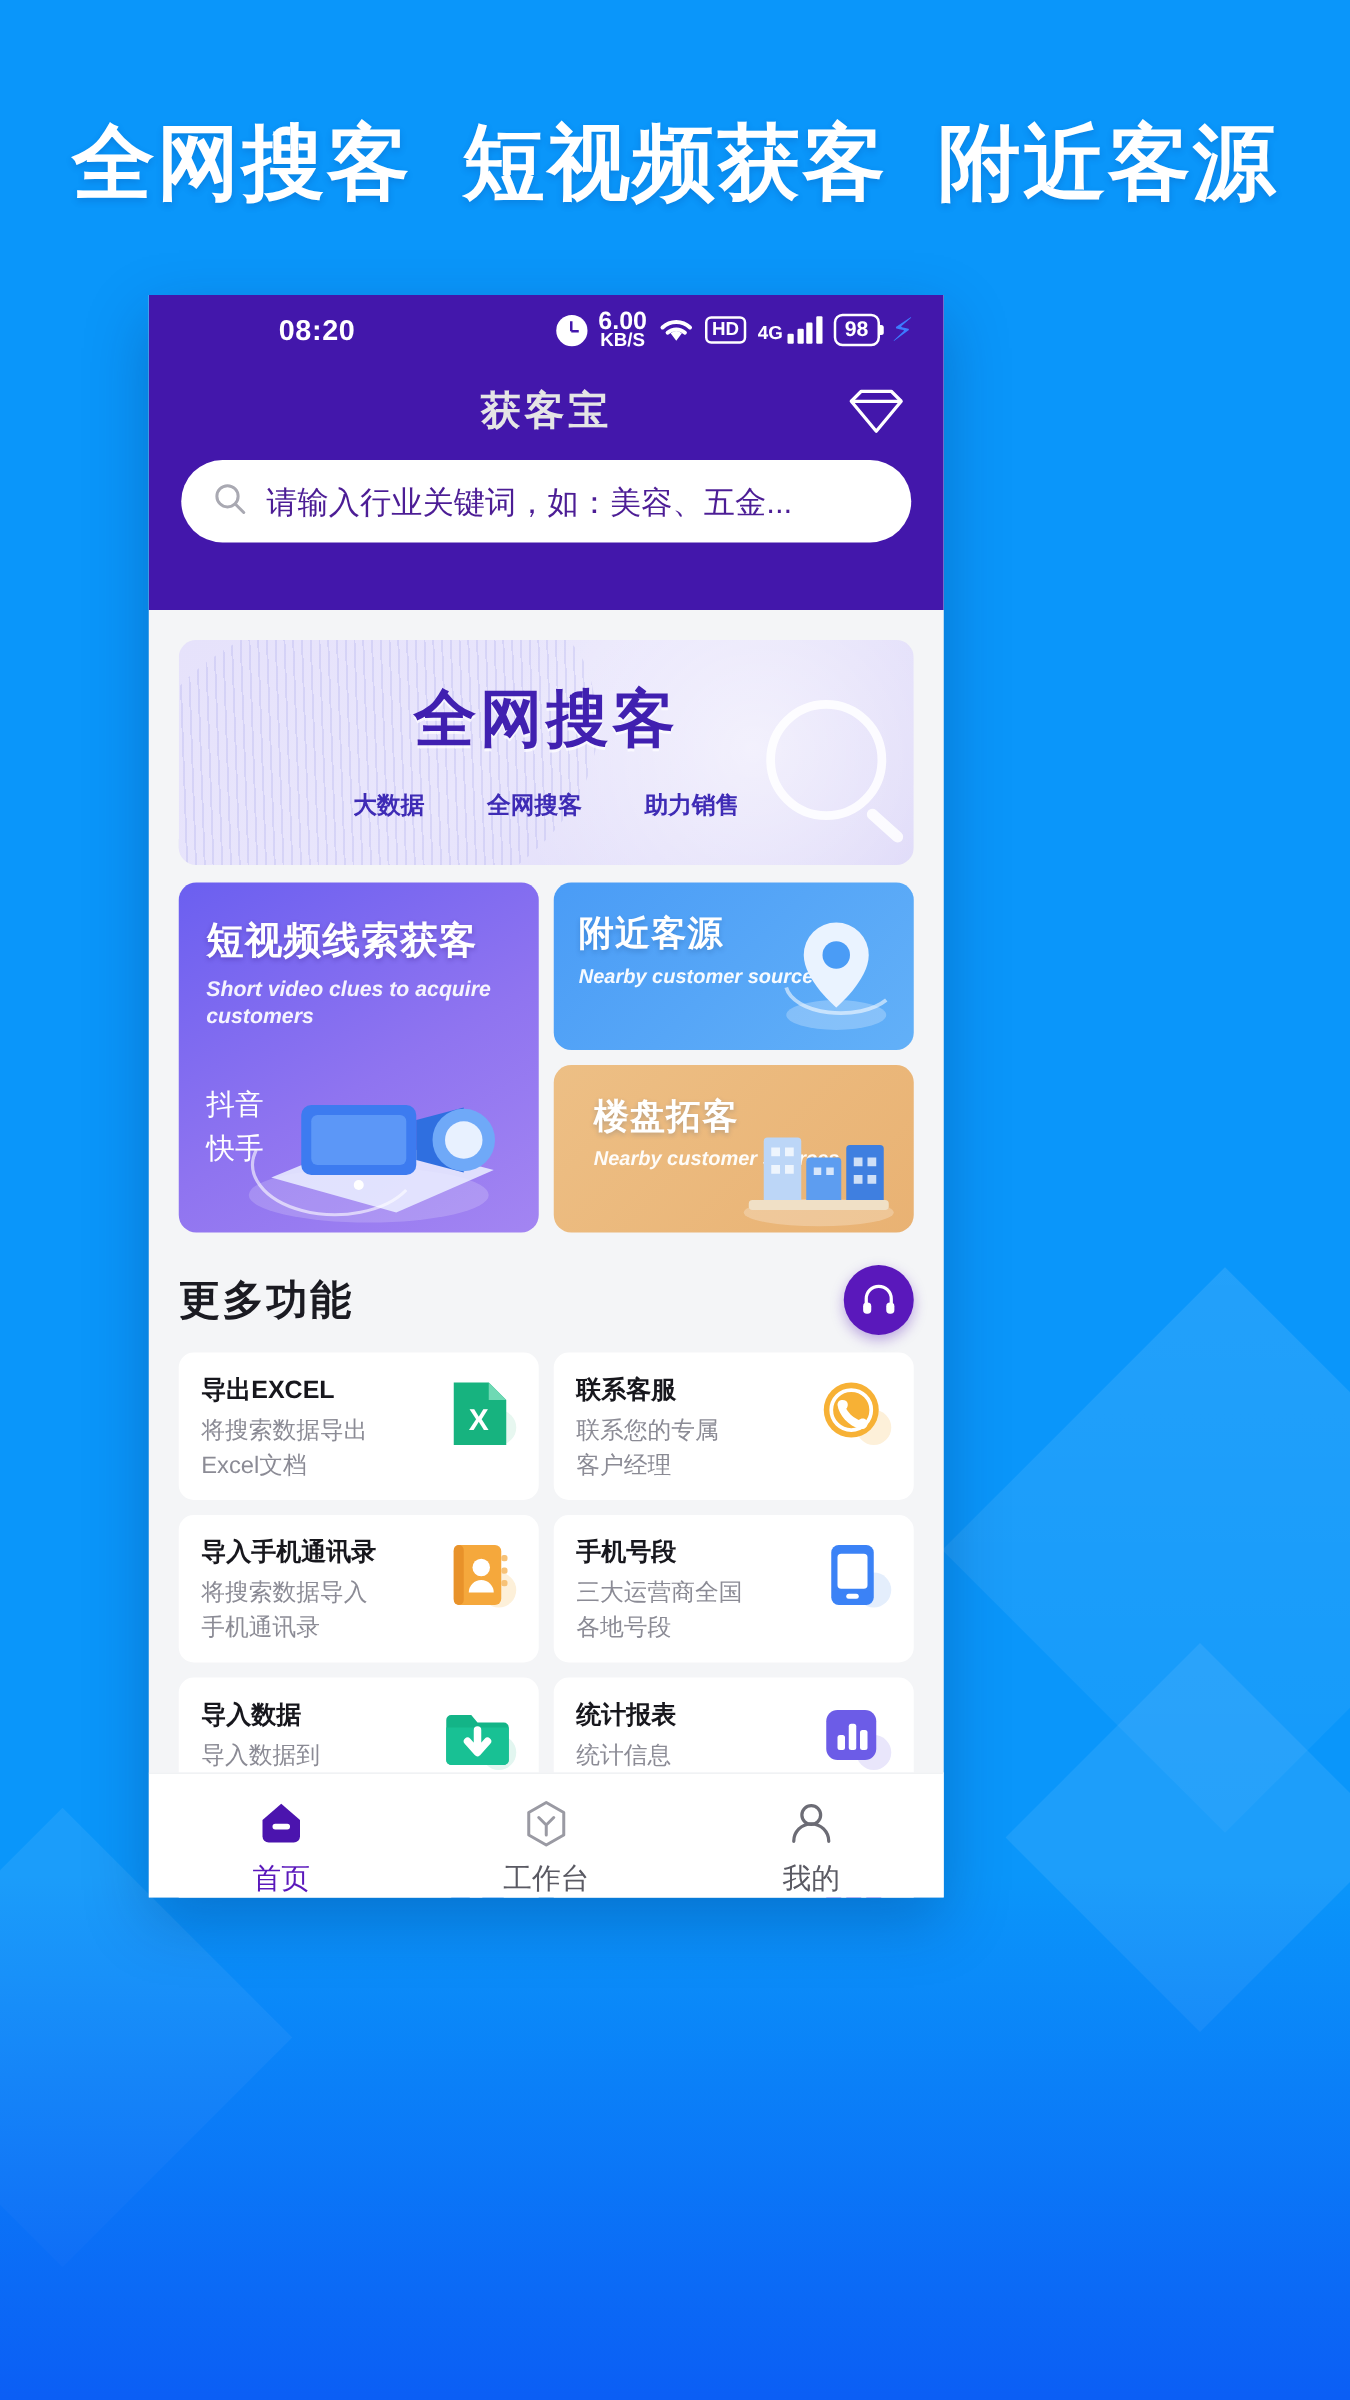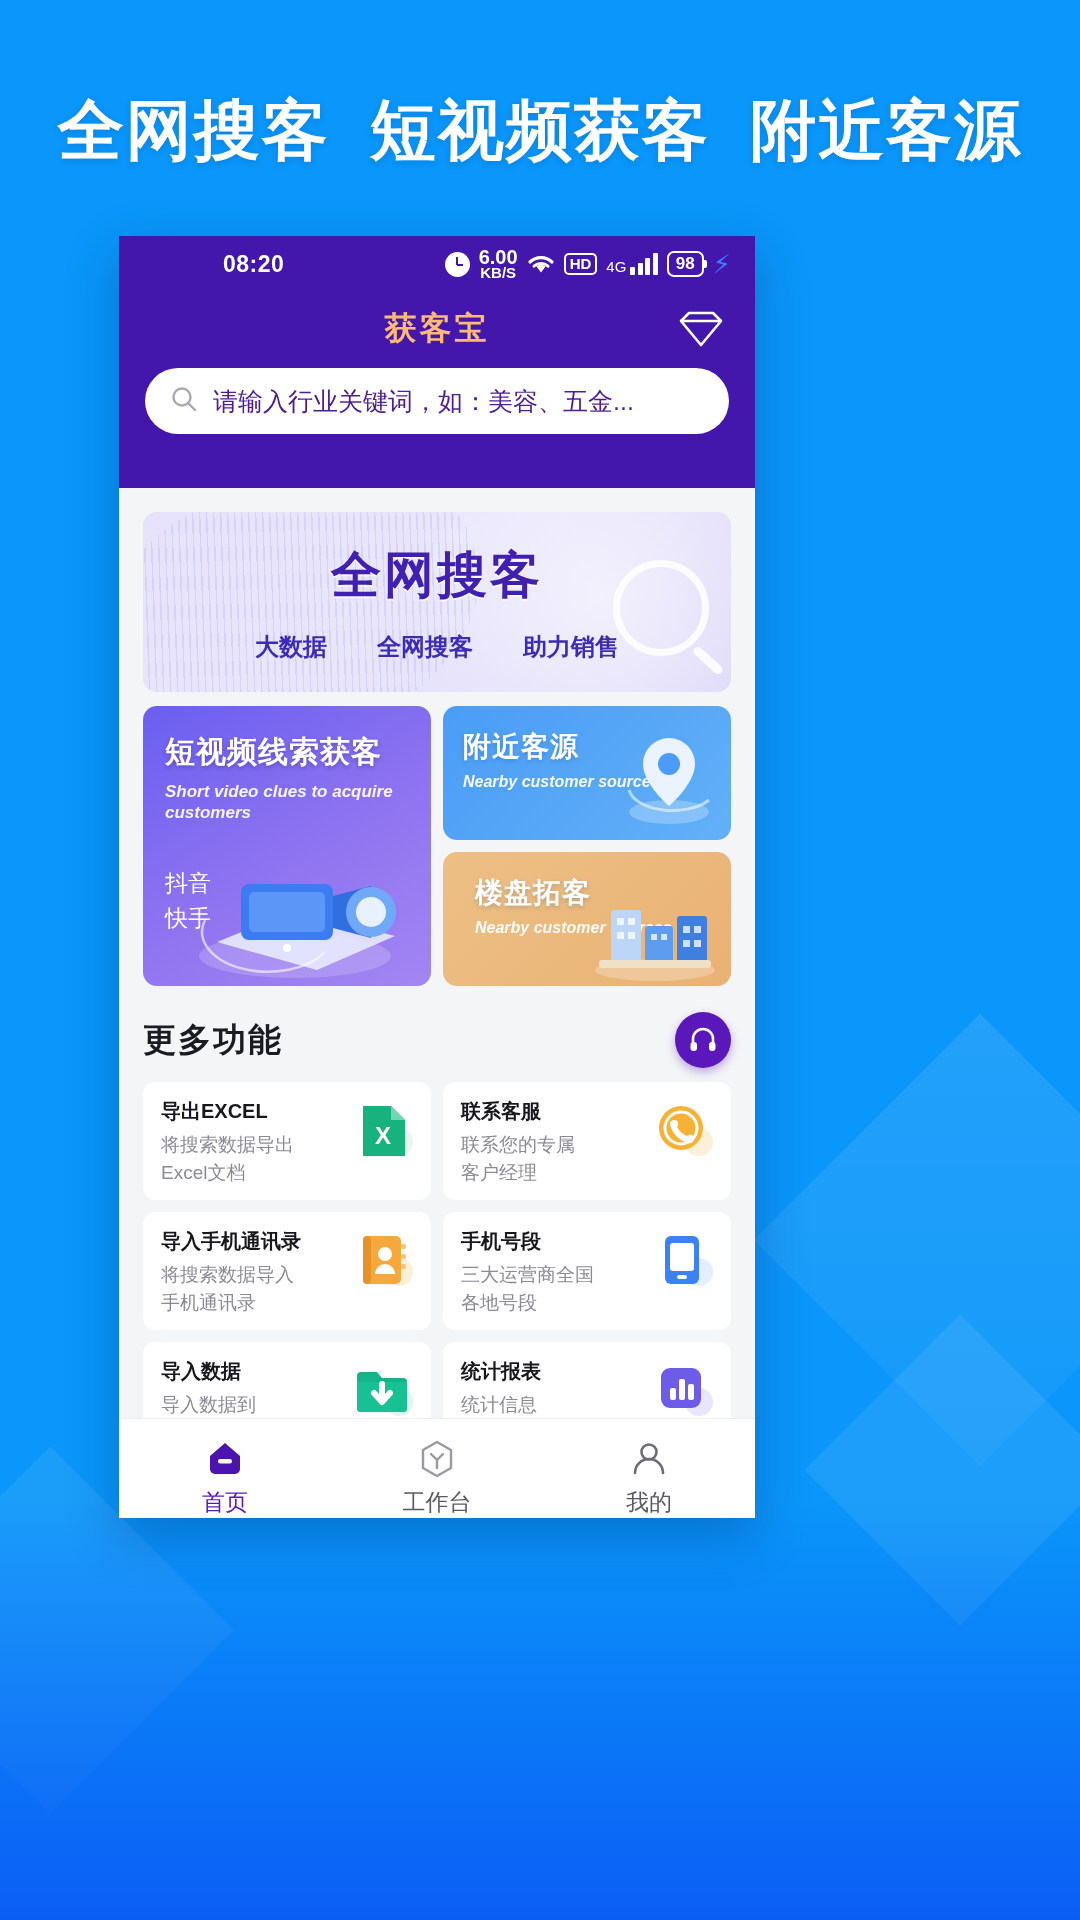--- a/index.html
+++ b/index.html
@@ -107,21 +107,21 @@
   }
   .kbs .n { font-size: 20px; display: block; }
   .kbs .u { font-size: 15px; display: block; }
   .ico-wifi { width: 28px; height: 22px; position: relative; }
   .ico-wifi svg { display: block; }
   .ico-hd {
     border: 2px solid #fff; border-radius: 5px;
     font-size: 15px; font-weight: bold; padding: 1px 4px; line-height: 1.05;
   }
   .ico-4g { display: flex; align-items: flex-end; gap: 3px; }
-  .ico-4g .g { font-size: 15px; font-weight: normal; margin-right: 1px; }
+  .ico-4g .g { font-size: 15px; font-weight: bold; margin-right: 1px; }
   .bars { display: flex; align-items: flex-end; gap: 2.5px; }
   .bars i { width: 5px; background: #fff; display: block; border-radius: 1px; }
   .bars i:nth-child(1){height:8px}
   .bars i:nth-child(2){height:12px}
   .bars i:nth-child(3){height:17px}
   .bars i:nth-child(4){height:22px}
   .ico-batt {
     border: 2.5px solid #fff; border-radius: 7px;
     padding: 1px 7px; font-size: 17px; font-weight: bold; position: relative;
   }
@@ -130,21 +130,21 @@
     width: 3px; height: 8px; background: #fff; border-radius: 0 2px 2px 0;
   }
   .ico-bolt { color: #3d7bff; font-size: 26px; line-height: 1; }
 
   .appbar {
     height: 74px;
     display: flex; align-items: center; justify-content: center;
     position: relative;
   }
   .app-title {
-    color: #fdba74; font-size: 32px; font-weight: bold; letter-spacing: 3px;
+    color: #e5e5e5; font-size: 32px; font-weight: bold; letter-spacing: 3px;
   }
   .vip-badge {
     position: absolute; right: 26px; top: 50%; transform: translateY(-50%);
     width: 56px; height: 48px;
   }
 
   .searchwrap { padding: 0 26px; margin-top: 2px; }
   .searchbar {
     height: 66px; background: #fff; border-radius: 33px;
     display: flex; align-items: center; padding: 0 24px; gap: 14px;
@@ -183,21 +183,21 @@
     position: relative;
     text-align: center; padding-top: 30px;
     font-size: 50px; font-weight: bold; color: #4020b0;
     letter-spacing: 3px;
     text-shadow: 0 2px 0 rgba(255,255,255,0.7);
   }
   .banner-tags {
     position: relative;
     display: flex; justify-content: center; gap: 50px;
     margin-top: 22px;
-    font-size: 24px; font-weight: bold; color: #3e2bb5;
+    font-size: 19px; font-weight: bold; color: #3e2bb5;
   }
 
   
   .feature-grid {
     margin-top: 14px;
     display: grid;
     grid-template-columns: 1fr 1fr;
     grid-template-rows: 134px 134px;
     gap: 12px;
   }

